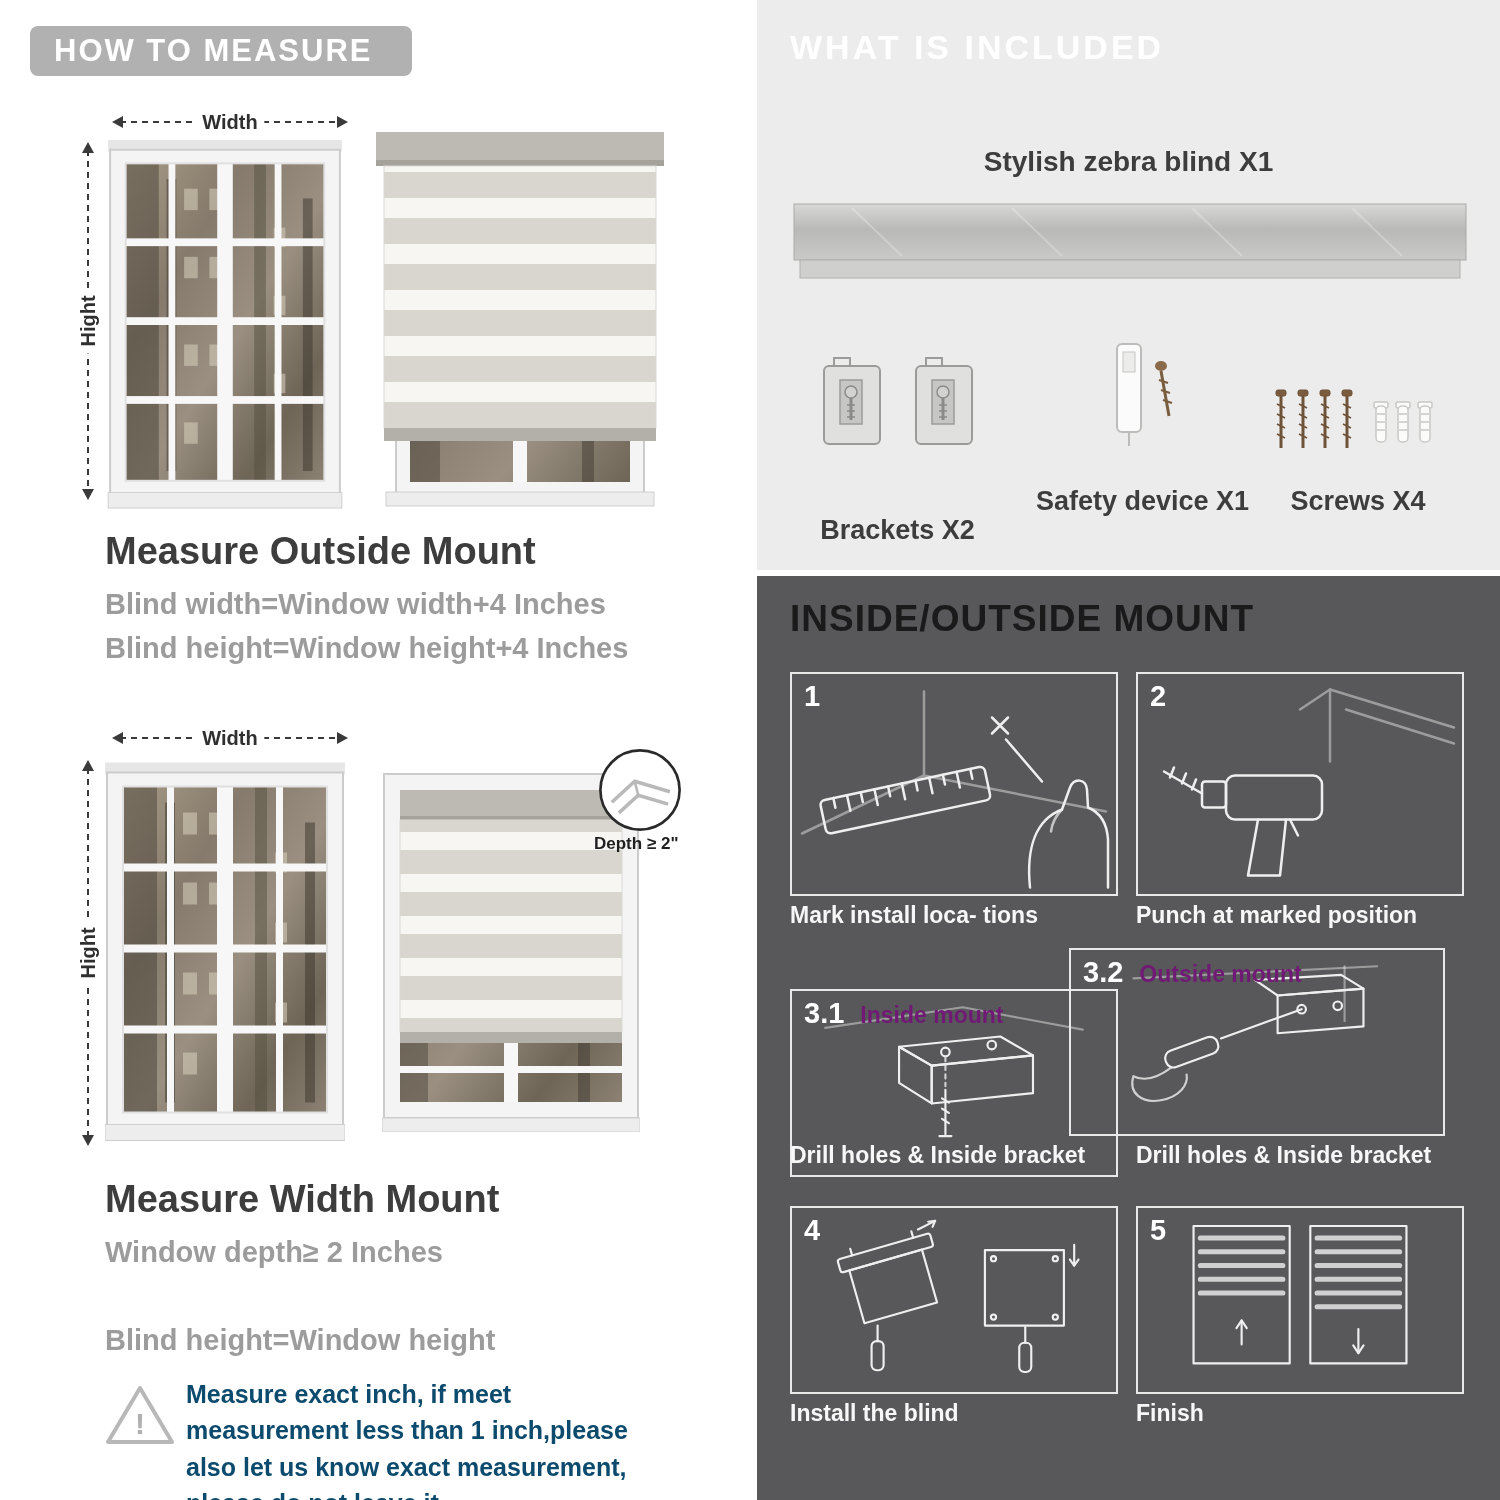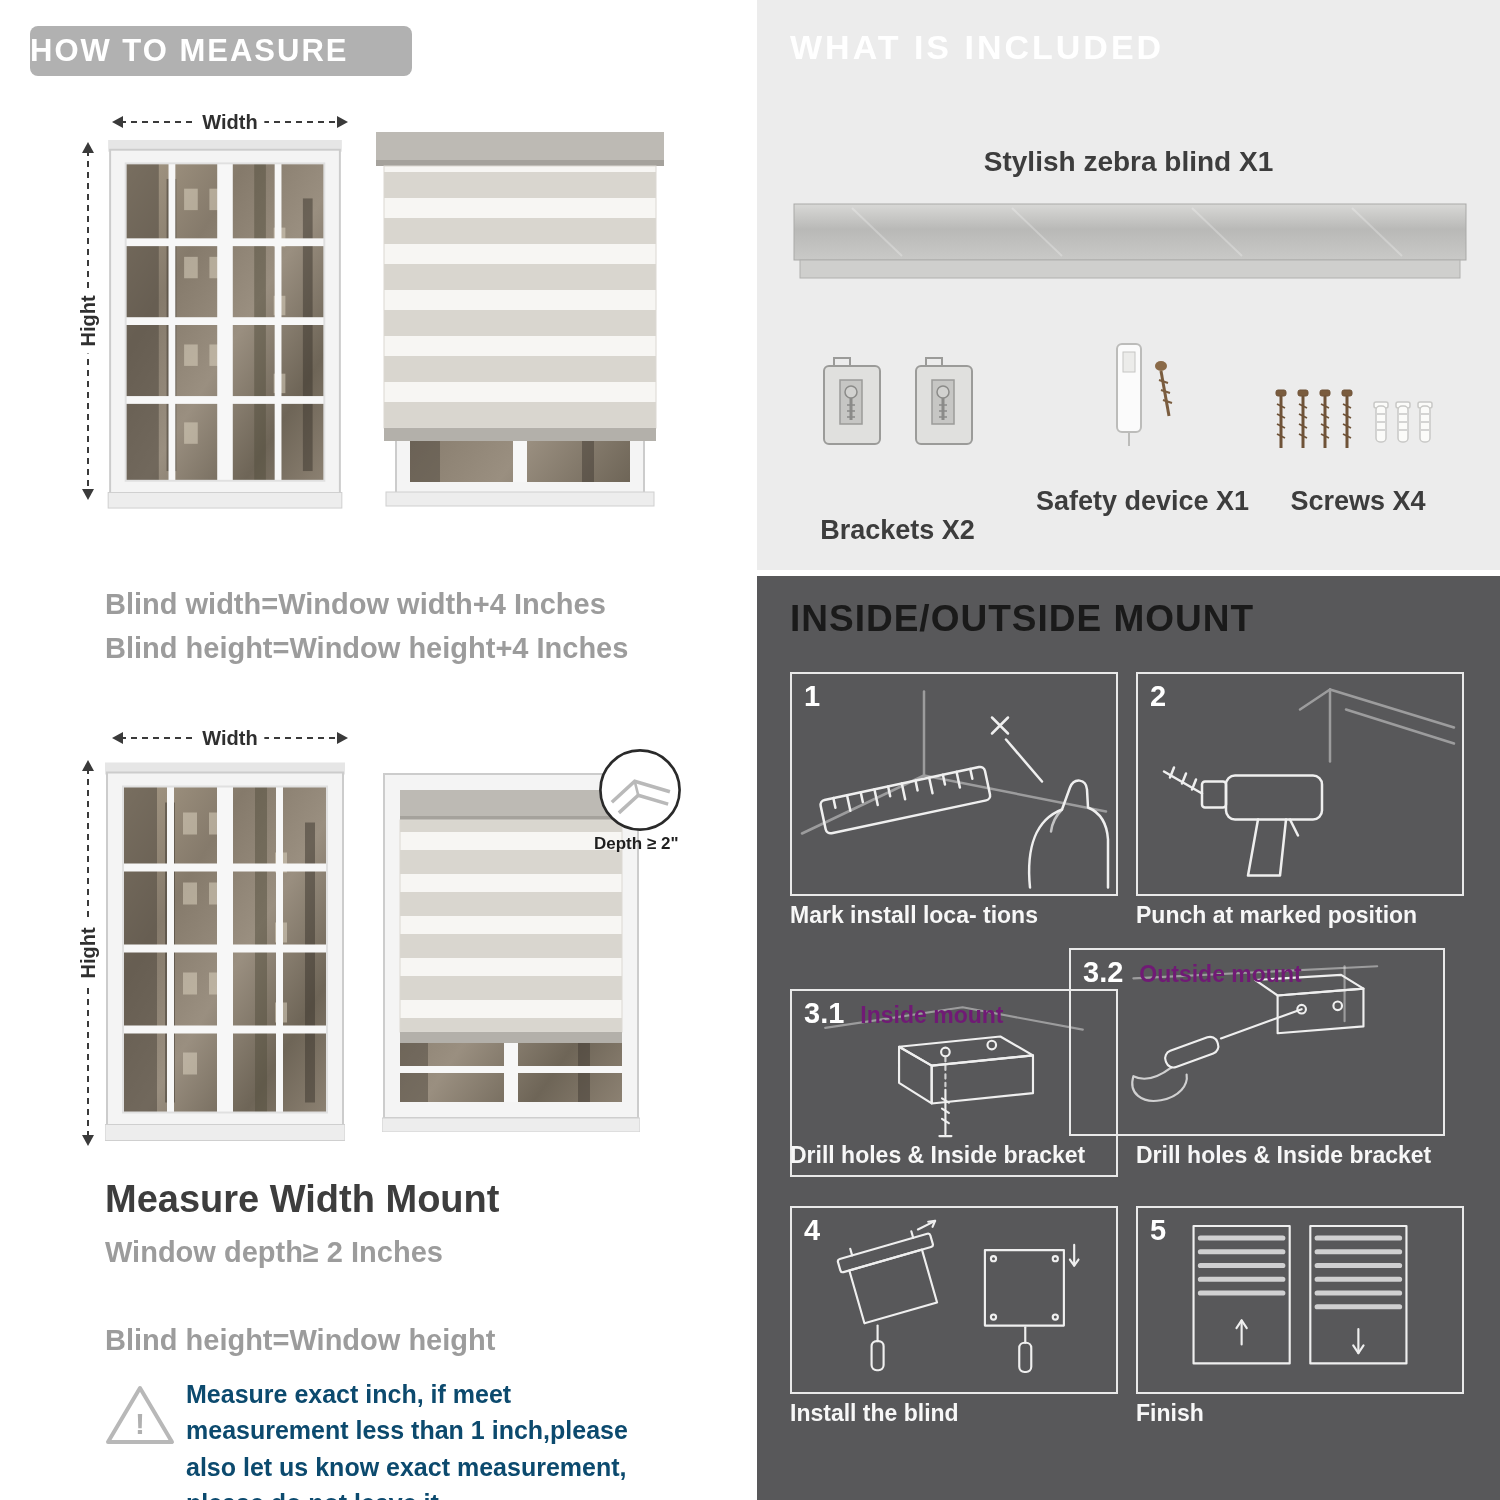--- a/index.html
+++ b/index.html
@@ -1,19 +1,19 @@
 <!DOCTYPE html>
 <html><head>
 <meta charset="utf-8">
 <style>
   *{margin:0;padding:0;box-sizing:border-box}
   html,body{width:1500px;height:1500px;background:#ffffff;font-family:"Liberation Sans",sans-serif;}
   .page{position:relative;width:1500px;height:1500px;overflow:hidden;background:#ffffff;}
   .abs{position:absolute;}
-  .pill{background:#b1b1b1;border-radius:8px;color:#ffffff;font-weight:bold;font-size:31px;letter-spacing:2px;display:flex;align-items:center;}
+  .pill{background:#b1b1b1;border-radius:8px;color:#ffffff;font-weight:bold;font-size:31px;letter-spacing:2px;display:flex;align-items:center;padding-left:24px;}
   .sec-title{font-size:38px;font-weight:bold;color:#3d3d3d;}
   .sec-line{font-size:29px;font-weight:bold;color:#9c9c9c;}
   .measure-label{position:absolute;left:50%;top:50%;transform:translate(-50%,-50%);font-size:20px;font-weight:bold;color:#2f2f2f;background:#ffffff;padding:2px 7px;white-space:nowrap;}
   .measure-label.v{transform:translate(-50%,-50%) rotate(-90deg);}
   .depth-label{font-size:17px;font-weight:bold;color:#1f1f1f;}
   .note-text{font-size:25px;font-weight:bold;color:#0c4a6e;line-height:1.45;}
   .light-panel{background:#ececec;}
   .dark-panel{background:#58585a;}
   .included-header{font-size:34px;font-weight:bold;color:#ffffff;letter-spacing:3px;}
   .blind-label{font-size:28px;font-weight:bold;color:#3d3d3d;text-align:center;}
@@ -117,20 +117,21 @@
     </g>
     <rect x="141" y="54" width="14" height="302" fill="#f7f7f7"></rect>
     <rect x="38" y="300" width="220" height="7" fill="#f7f7f7"></rect>
     <rect x="14" y="366" width="268" height="14" fill="#ededed" stroke="#cfcfcf" stroke-width="1"></rect>
     <rect x="4" y="6" width="288" height="32" fill="#bdbab4"></rect>
     <rect x="4" y="34" width="288" height="6" fill="#a5a29c"></rect>
     <rect x="12" y="40" width="272" height="262" fill="url(#zebraA)" stroke="#dbd8d2" stroke-width="1"></rect>
     <rect x="12" y="302" width="272" height="13" fill="#b3b0aa"></rect>
   </svg>
 
+  <div class="abs sec-title" style="left:105px;top:530px;width:600px;">Measure Outside Mount</div>
   <div class="abs sec-line" style="left:105px;top:588px;width:620px;">Blind width=Window width+4 Inches</div>
   <div class="abs sec-line" style="left:105px;top:632px;width:620px;">Blind height=Window height+4 Inches</div>
 
   <div class="abs" style="left:110px;top:726px;width:240px;height:24px;">
     <svg width="240" height="24" viewBox="0 0 240 24">
       <line x1="10" y1="12" x2="230" y2="12" stroke="#3a3a3a" stroke-width="2" stroke-dasharray="6 5"></line>
       <polygon points="2,12 13,6 13,18" fill="#3a3a3a"></polygon>
       <polygon points="238,12 227,6 227,18" fill="#3a3a3a"></polygon>
     </svg>
     <span class="measure-label">Width</span>

